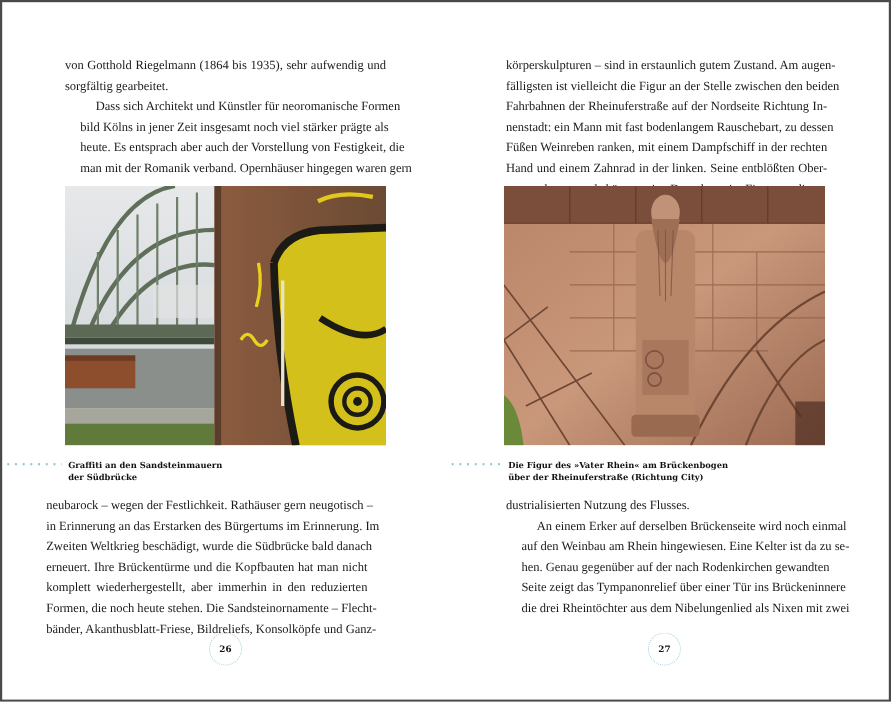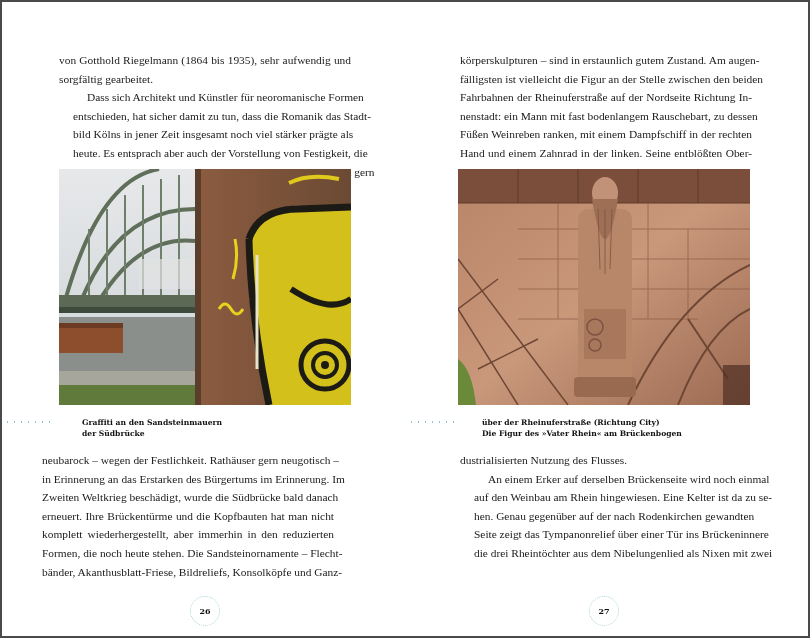--- a/index.html
+++ b/index.html
@@ -47,21 +47,20 @@
     .right .photo { left: 53px; }
 
     .caption {
       position: absolute; top: 415px;
       font-family: "DejaVu Serif", serif;
       font-weight: bold;
       font-size: 7.6px;
       line-height: 11px;
       color: #111;
       width: 240px;
-      margin-left: 20px;
     }
     .left .caption { left: 60px; }
     .right .caption { left: 57px; }
 
     .leader {
       position: absolute; top: 419px; height: 2px;
       background-image: radial-gradient(circle, #8fc6cf 0.9px, transparent 1.1px);
       background-size: 7px 2px;
       background-repeat: repeat-x;
     }
@@ -72,39 +71,37 @@
       position: absolute; top: 573px;
       width: 30px; height: 30px;
       border-radius: 50%;
       border: 1.5px dotted #a8d2d8;
       display: flex; align-items: center; justify-content: center;
       font-family: "DejaVu Serif", serif;
       font-weight: bold;
       font-size: 8px;
       color: #111;
       box-sizing: border-box;
-      margin-top: 21px;
     }
     .left .page-num { left: 188px; }
     .right .page-num { left: 184px; }
   </style>
 </head>
 <body>
 
 <div class="spread">
 
   <div class="page left">
     <div class="text-block text-top">
         <p>
           <span class="line">von Gotthold Riegelmann (1864 bis 1935), sehr aufwendig und</span>
           <span class="line last">sorgfältig gearbeitet.</span>
         </p>
         <p class="indent">
           <span class="line" style="padding-left: 14px;">Dass sich Architekt und Künstler für neoromanische Formen</span>
-          <span class="line">entschieden, hat sicher damit zu tun, dass die Romanik das Stadt-</span>
           <span class="line">bild Kölns in jener Zeit insgesamt noch viel stärker prägte als</span>
           <span class="line">heute. Es entsprach aber auch der Vorstellung von Festigkeit, die</span>
           <span class="line last">man mit der Romanik verband. Opernhäuser hingegen waren gern</span>
         </p>
       </div>
 
     <div class="photo">
       <svg width="292" height="236" viewBox="0 0 292 236" xmlns="http://www.w3.org/2000/svg">
         <defs>
           <linearGradient id="sky1" x1="0" y1="0" x2="0" y2="1">
@@ -250,22 +247,22 @@
         </g>
         <rect x="126" y="140" width="42" height="50" fill="#a8775c"></rect>
         <circle cx="137" cy="158" r="8" fill="none" stroke="#7d5240" stroke-width="1.5"></circle>
         <circle cx="137" cy="176" r="6" fill="none" stroke="#7d5240" stroke-width="1.5"></circle>
         <rect x="116" y="208" width="62" height="20" rx="4" fill="#9a6a50"></rect>
       </svg>
     </div>
 
     <div class="leader"></div>
     <div class="caption">
+      <div>Die Figur des »Vater Rhein« am Brückenbogen</div>
       <div>über der Rheinuferstraße (Richtung City)</div>
-      <div>Die Figur des »Vater Rhein« am Brückenbogen</div>
     </div>
 
     <div class="text-block text-bottom">
         <p>
           <span class="line last">dustrialisierten Nutzung des Flusses.</span>
         </p>
         <p class="indent">
           <span class="line" style="padding-left: 14px;">An einem Erker auf derselben Brückenseite wird noch einmal</span>
           <span class="line">auf den Weinbau am Rhein hingewiesen. Eine Kelter ist da zu se-</span>
           <span class="line">hen. Genau gegenüber auf der nach Rodenkirchen gewandten</span>

